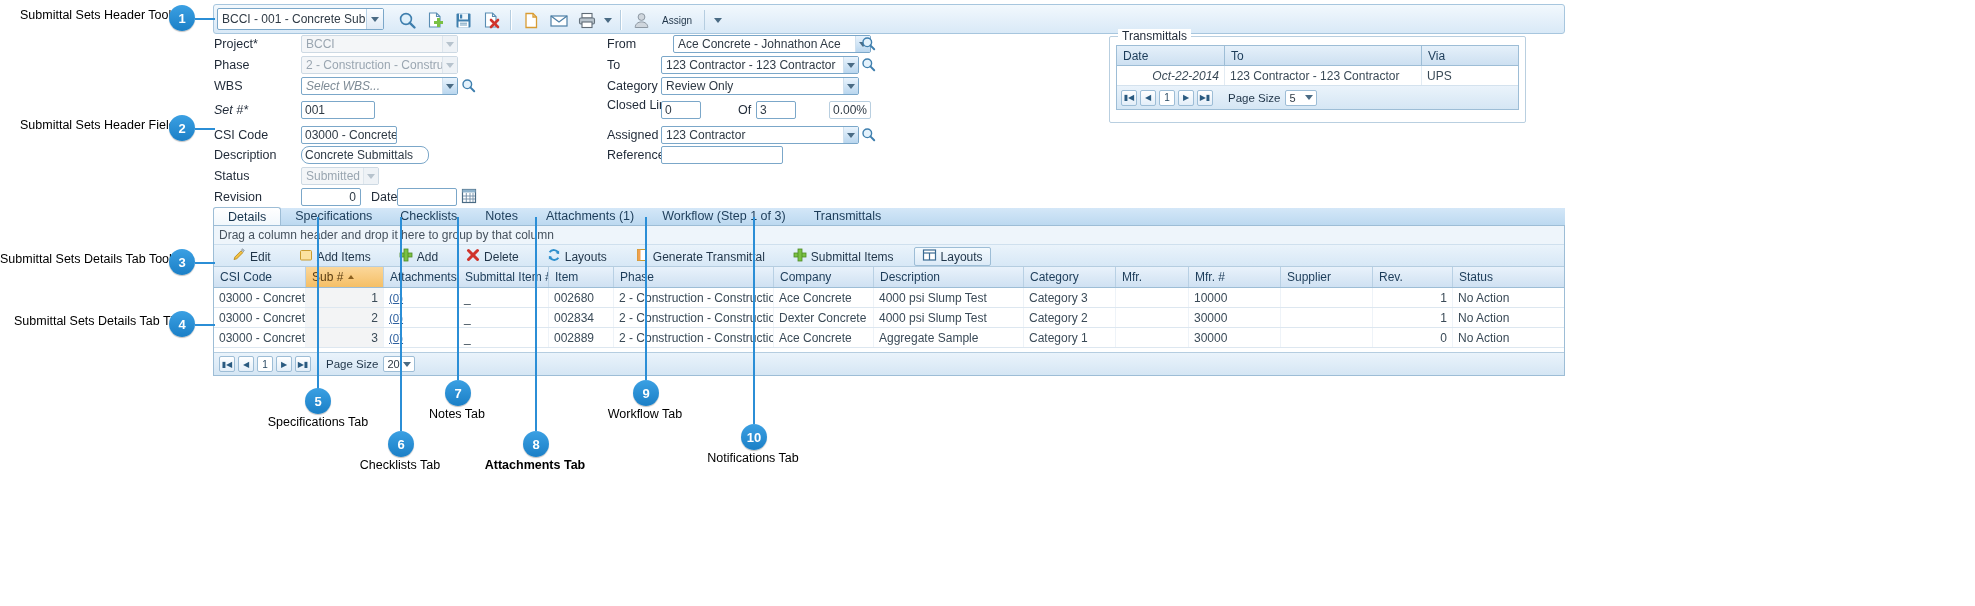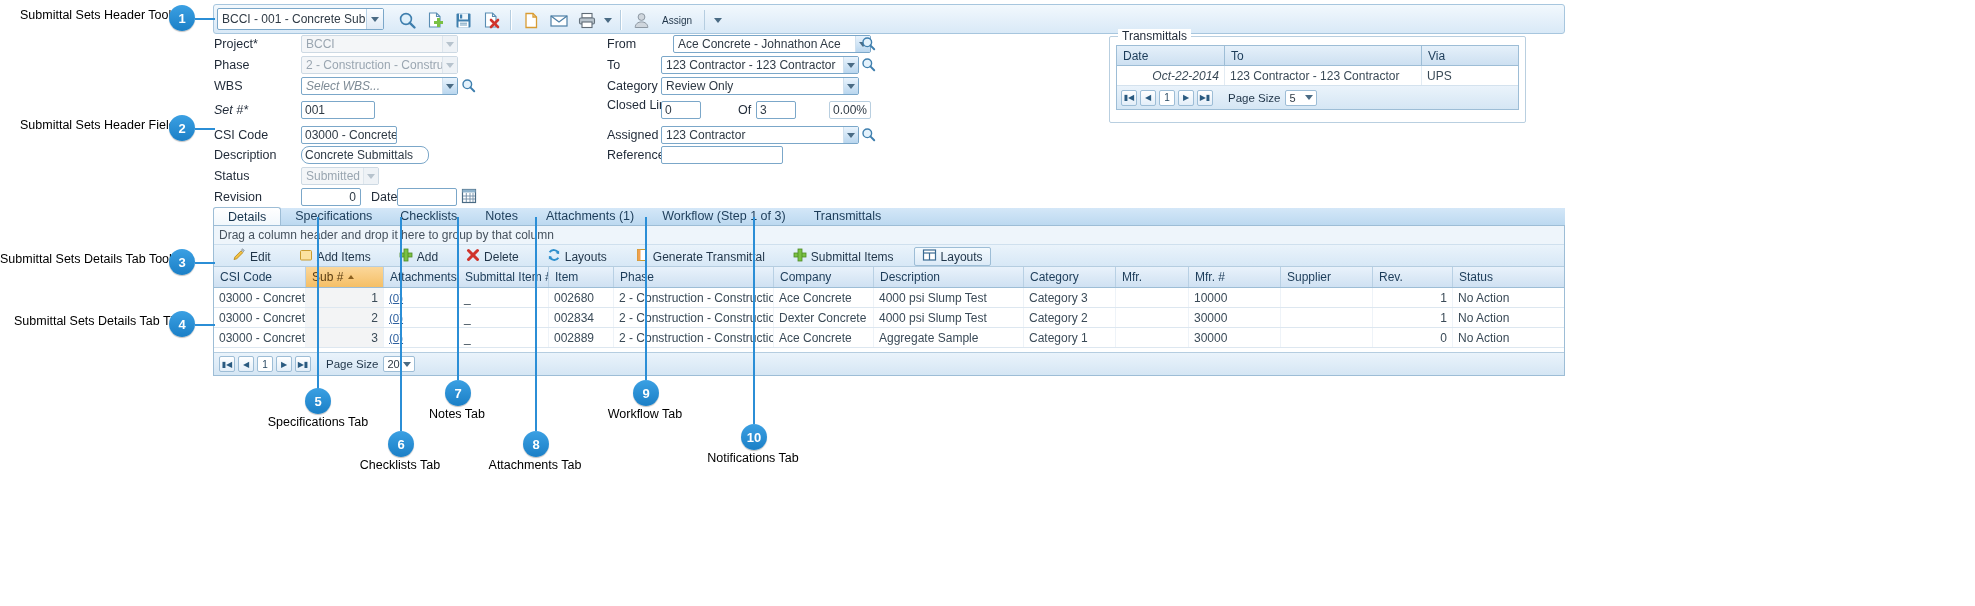--- a/index.html
+++ b/index.html
@@ -742,21 +742,21 @@
 <div class="lead v" style="left:400px; top:217px; height:214px;"></div>
 <div class="badge" style="left:388px; top:431px;">6</div>
 <div class="callout-label center" style="left:338px; top:458px; width:124px;">Checklists Tab</div>
 
 <div class="lead v" style="left:457px; top:217px; height:163px;"></div>
 <div class="badge" style="left:445px; top:380px;">7</div>
 <div class="callout-label center" style="left:410px; top:407px; width:94px;">Notes Tab</div>
 
 <div class="lead v" style="left:535px; top:217px; height:214px;"></div>
 <div class="badge" style="left:523px; top:431px;">8</div>
-<div class="callout-label center" style="left:474px; top:458px; width:122px;">Attachments Tab</div>
+<div class="callout-label center" style="left:474px; top:458px; width:122px;font-weight:bold;">Attachments Tab</div>
 
 <div class="lead v" style="left:645px; top:217px; height:163px;"></div>
 <div class="badge" style="left:633px; top:380px;">9</div>
 <div class="callout-label center" style="left:593px; top:407px; width:104px;">Workflow Tab</div>
 
 <div class="lead v" style="left:753px; top:217px; height:207px;"></div>
 <div class="badge" style="left:741px; top:424px;">10</div>
 <div class="callout-label center" style="left:692px; top:451px; width:122px;">Notifications Tab</div>
 
 </body></html>

